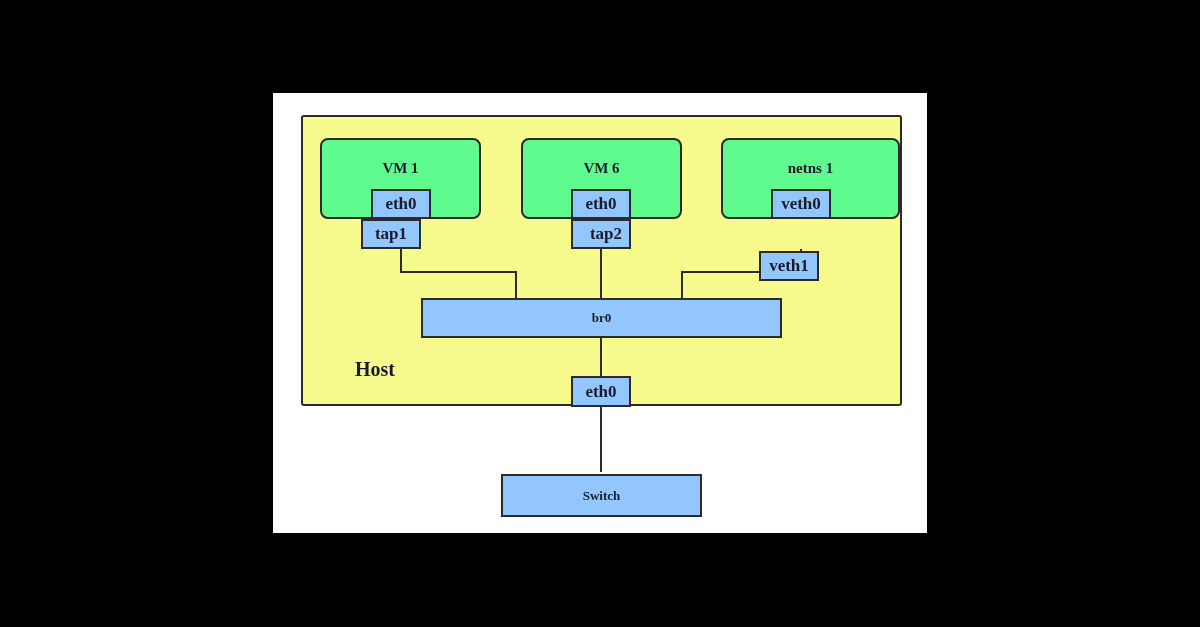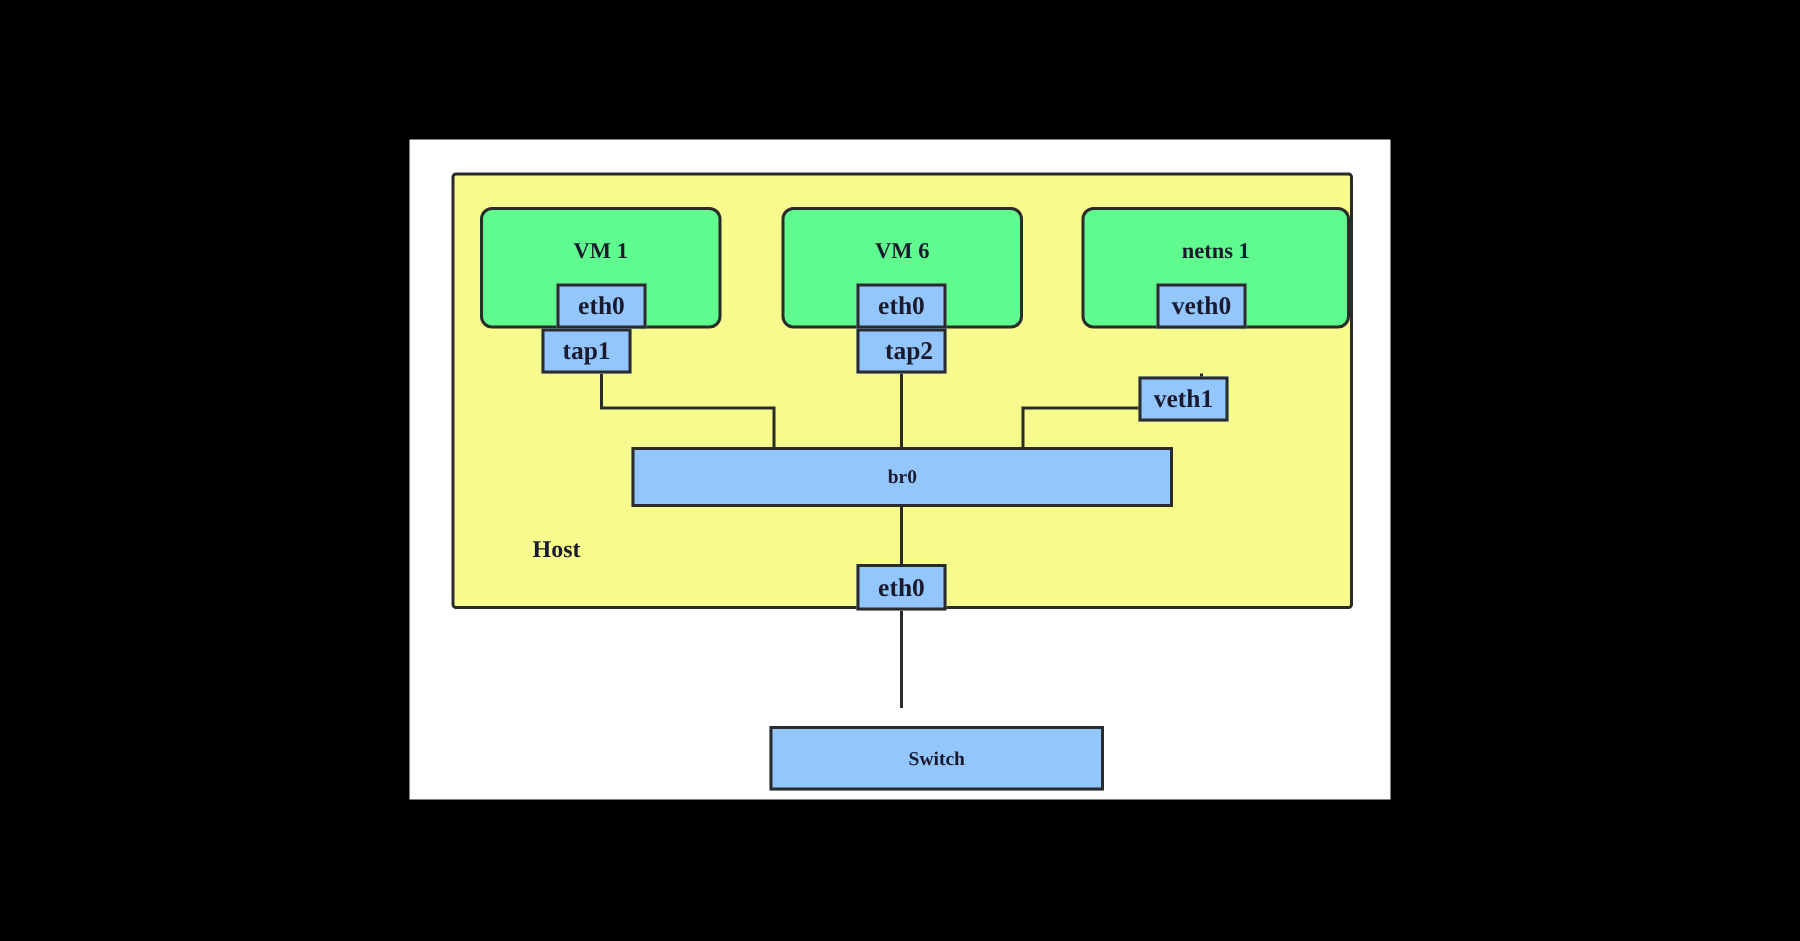--- a/index.html
+++ b/index.html
@@ -56,21 +56,21 @@
   .iface {
     background: #93c6fd;
     font-size: 17px;
   }
   .wide {
     background: #93c6fd;
     font-size: 13px;
   }
   .host-label {
     position: absolute;
-    font-size: 16px;
+    font-size: 20px;
     font-weight: bold;
     color: #1a1a2e;
     font-family: "Liberation Serif", serif;
   }
   #links {
     position: absolute;
     left: 0;
     top: 0;
     width: 654px;
     height: 440px;
@@ -120,16 +120,16 @@
     <div class="box ns-box" style="left:448px; top:45px; width:179px; height:81px;">
       <span class="ns-title">netns 1</span>
     </div>
     <div class="box iface" style="left:498px; top:96px; width:60px; height:30px;text-align:right;">veth0</div>
     <div class="box iface" style="left:486px; top:126px; width:60px; height:30px;margin-top:32px;">veth1</div>
 
     <div class="box wide" style="left:148px; top:205px; width:361px; height:40px;">br0</div>
 
     <div class="box iface" style="left:298px; top:283px; width:60px; height:31px;">eth0</div>
 
-    <div class="box wide" style="left:228px; top:391px; width:223px; height:43px;margin-left:12px;">Switch</div>
+    <div class="box wide" style="left:228px; top:381px; width:201px; height:43px;">Switch</div>
 
   </div>
 </div>
 
 </body></html>

